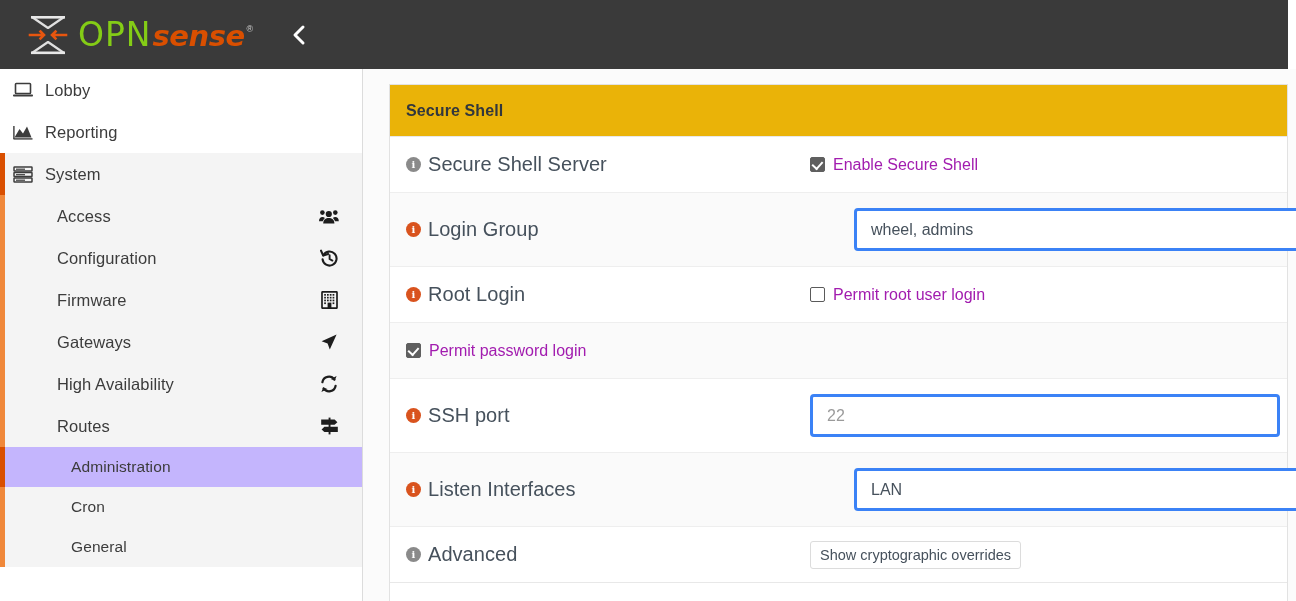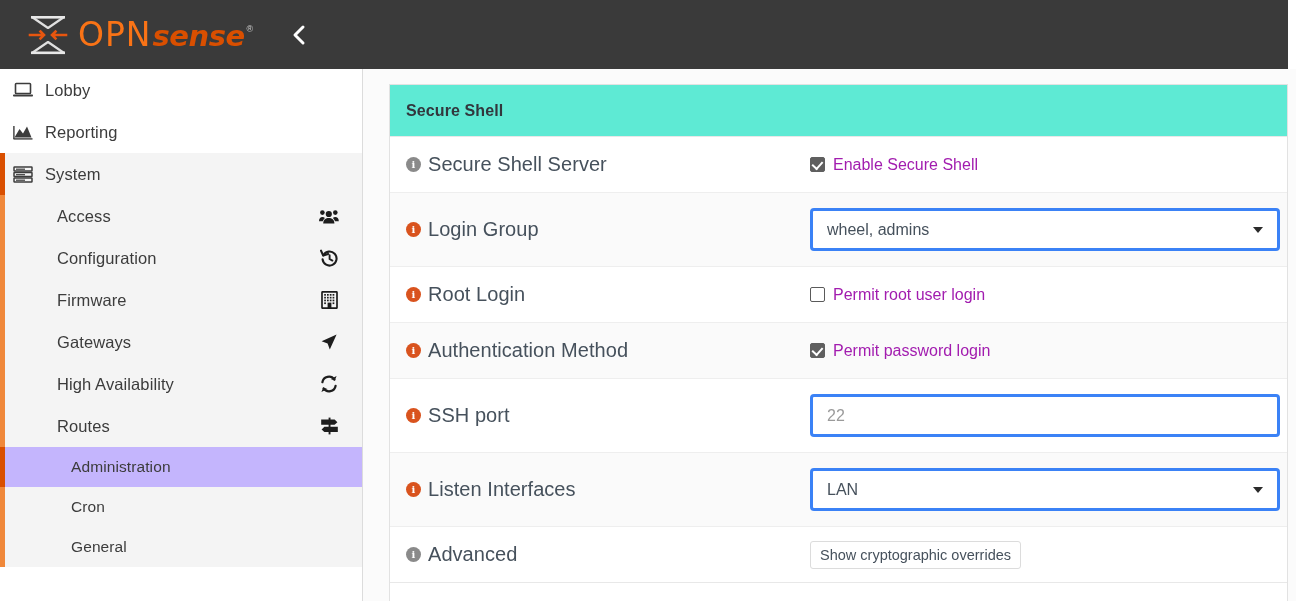--- a/index.html
+++ b/index.html
@@ -41,21 +41,21 @@
     display: flex;
     align-items: baseline;
     margin-left: 9px;
     line-height: 1;
   }
   .logo-opn {
     font-family: "DejaVu Sans", sans-serif;
     font-size: 33px;
     font-weight: 400;
     letter-spacing: 1px;
-    color: #f97316;
+    color: #84cc16;
   }
   .logo-sense {
     font-family: "DejaVu Sans", sans-serif;
     font-size: 29px;
     font-weight: 700;
     font-style: italic;
     color: #d94f00;
     margin-left: 1px;
     letter-spacing: -0.5px;
   }
@@ -195,39 +195,39 @@
     background: #ffffff;
     border: 1px solid #e2e2e2;
     border-bottom: none;
   }
 
   #panel-header {
     height: 52px;
     display: flex;
     align-items: center;
     padding-left: 16px;
-    background: #5eead4;
+    background: #eab308;
     border-bottom: 1px solid #e8e8e8;
   }
   #panel-header .panel-title {
     font-size: 16px;
     font-weight: bold;
     color: #32373d;
     letter-spacing: 0.1px;
   }
 
   .form-row {
     display: flex;
     align-items: center;
     border-bottom: 1px solid #eeeeee;
     background: #ffffff;
     padding-left: 16px;
     padding-right: 16px;
   }
-  .form-row.alt { background: #fafafa; }
+  .form-row.alt { background: #fafafa; gap: 44px; }
   .form-row.h-check { height: 56px; }
   .form-row.h-field { height: 74px; }
   .form-row.last { border-bottom: 1px solid #e8e8e8; }
 
   .row-label {
     width: 404px;
     flex: none;
     display: flex;
     align-items: center;
     gap: 7px;
@@ -551,24 +551,20 @@
       </div>
       <div class="row-control">
         <label class="cb-wrap">
           <span class="cb unchecked"></span>
           <span class="cb-label">Permit root user login</span>
         </label>
       </div>
     </div>
 
     <div class="form-row h-check alt">
-      <div class="row-label">
-        <span class="info-icon orange"></span>
-        <span class="lbl-text">Authentication Method</span>
-      </div>
       <div class="row-control">
         <label class="cb-wrap">
           <span class="cb checked"></span>
           <span class="cb-label">Permit password login</span>
         </label>
       </div>
     </div>
 
     <div class="form-row h-field">
       <div class="row-label">

